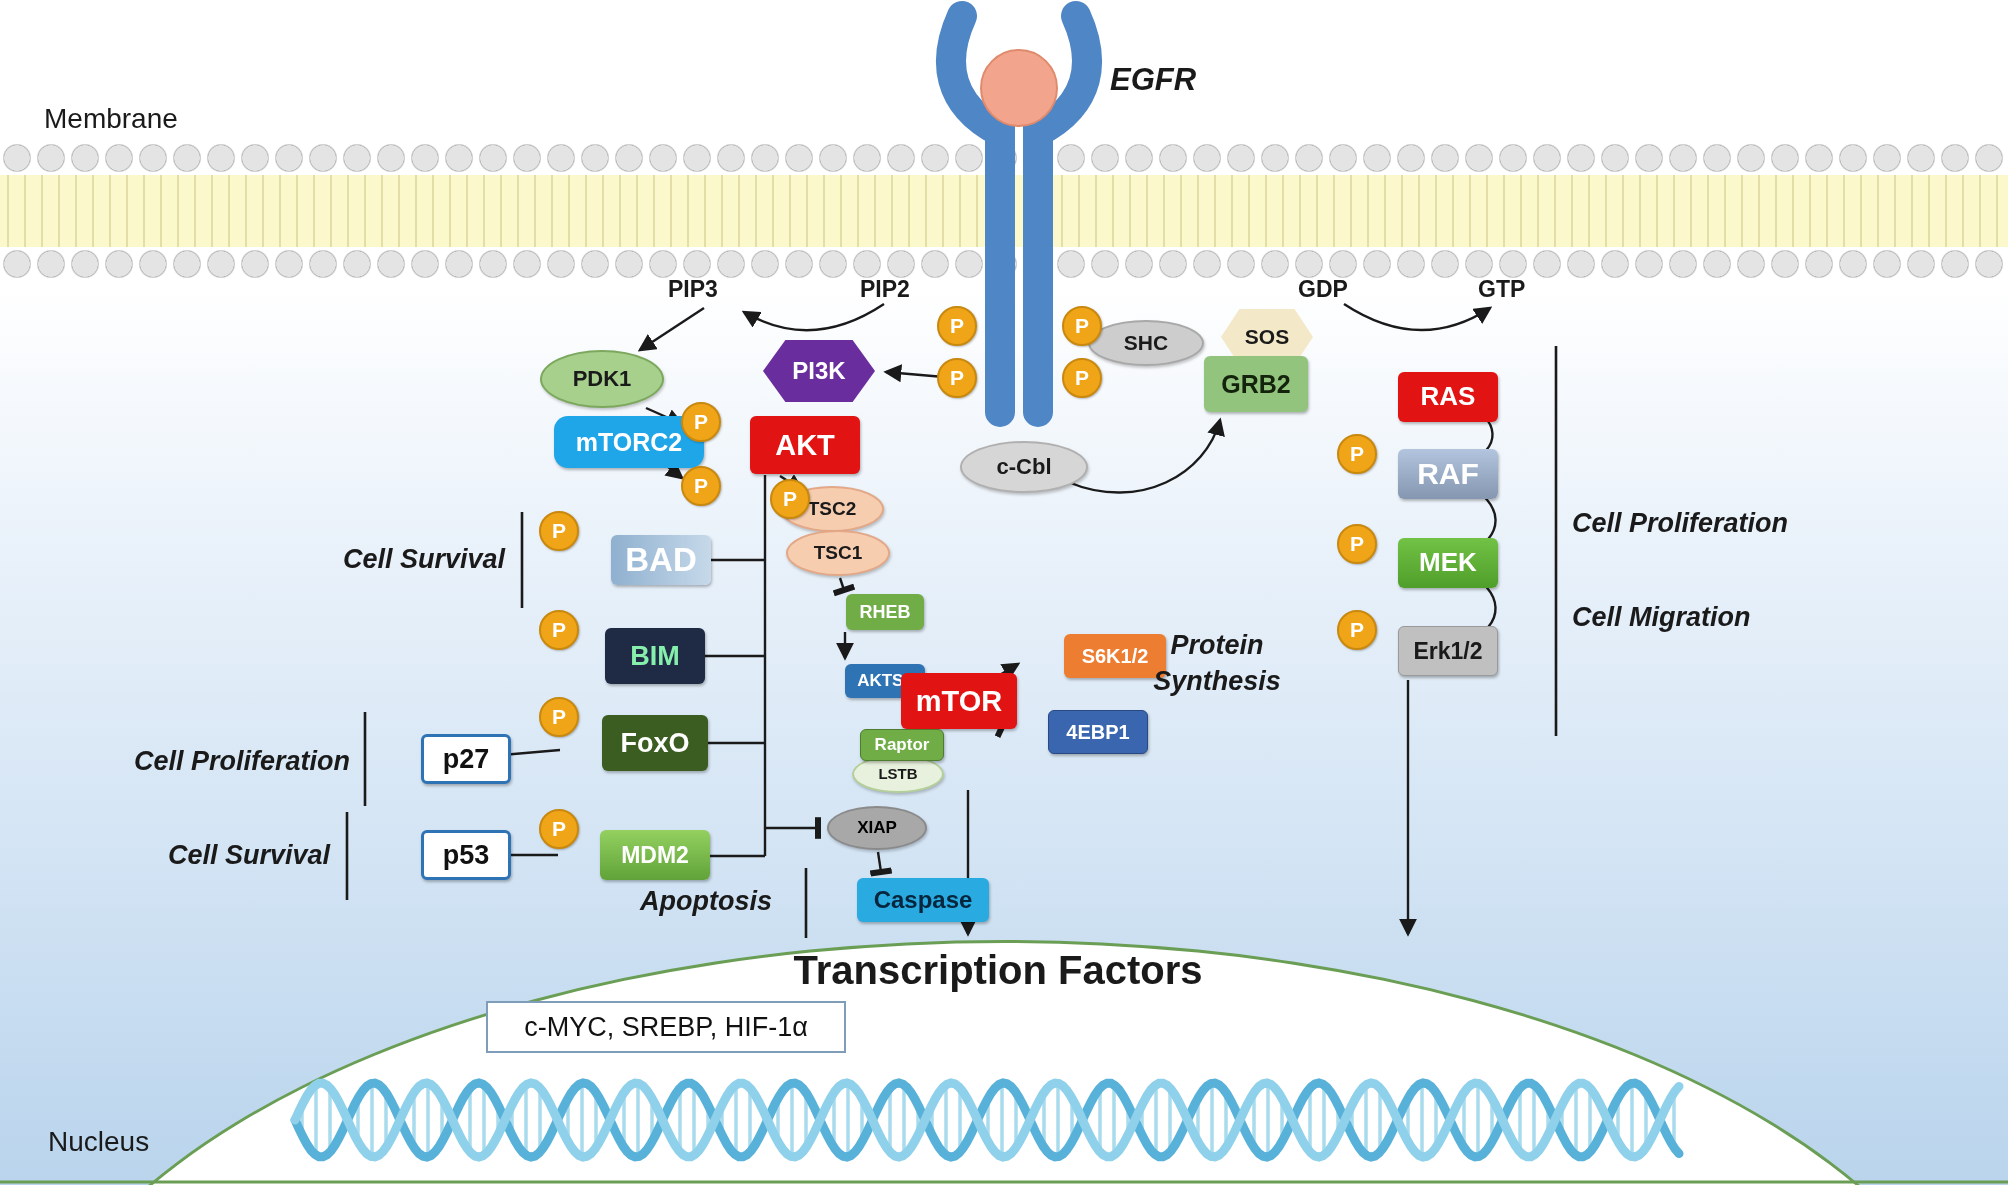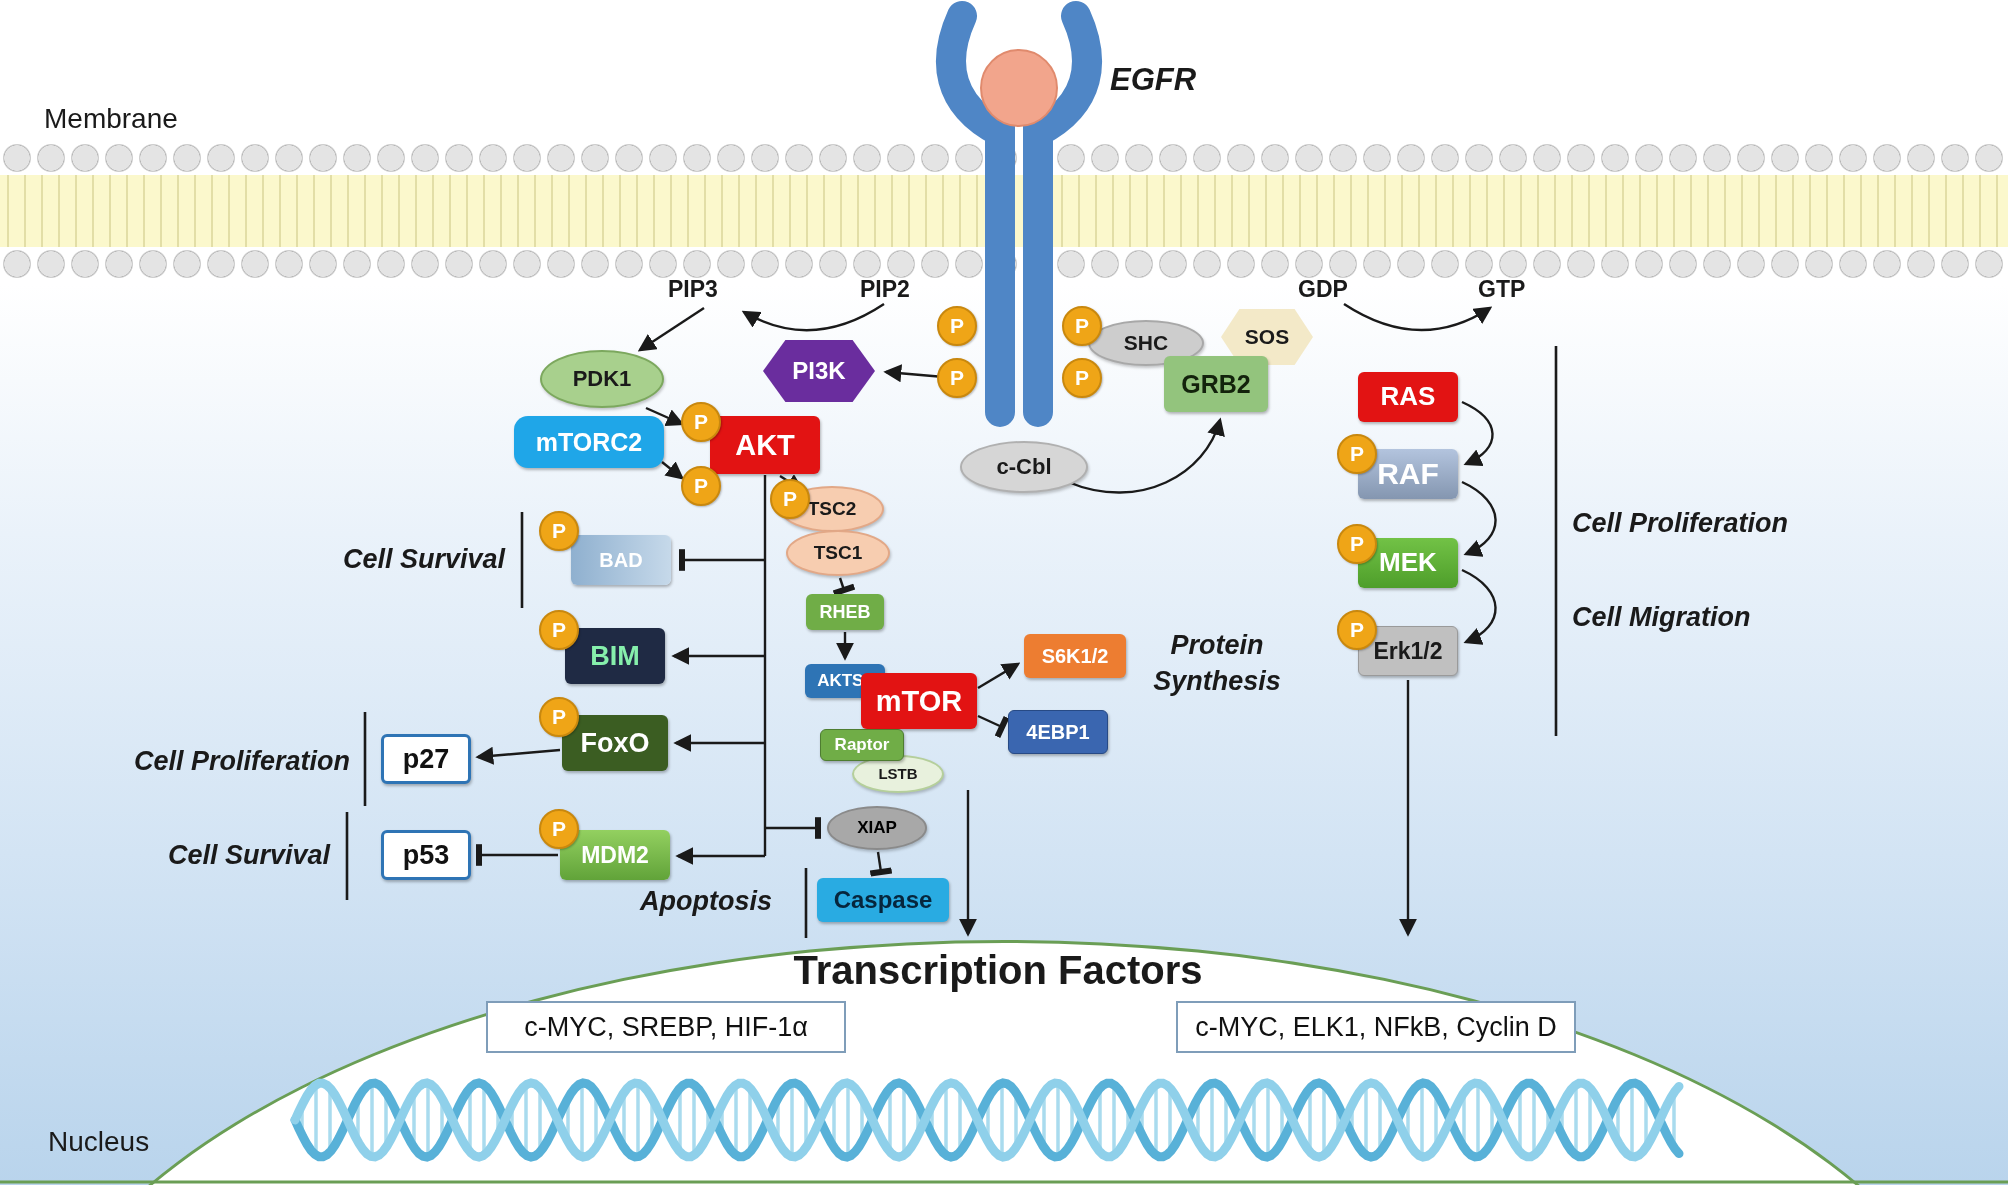--- a/index.html
+++ b/index.html
@@ -13,21 +13,21 @@
     repeating-linear-gradient(90deg,rgba(0,0,0,0) 0 7px,rgba(189,183,110,.40) 7px 9px,rgba(0,0,0,0) 9px 17px),
     #fbf8cc;}
   
   #nucleus{position:absolute;left:9px;top:940px;width:1990px;height:1000px;border-radius:50%;
     background:#ffffff;border:3px solid #6a9e55;box-sizing:border-box;}
   
   #diagram{position:absolute;left:0;top:0;z-index:5;}
   
   .node{position:absolute;display:flex;align-items:center;justify-content:center;text-align:center;
     font-weight:bold;box-sizing:border-box;z-index:20;line-height:1.05;}
-  .rect{border-radius:6px;box-shadow:1px 2px 3px rgba(0,0,0,.28);}
+  .rect{border-radius:6px;box-shadow:1px 2px 3px rgba(0,0,0,.28);margin-left:40px;}
   .ellipse{border-radius:50%;box-shadow:1px 2px 3px rgba(0,0,0,.22);}
   .hexagon{clip-path:polygon(20% 0,80% 0,100% 50%,80% 100%,20% 100%,0 50%);}
   .p-badge{position:absolute;width:40px;height:40px;border-radius:50%;background:#efa517;
     border:2px solid #c9880e;color:#fff;display:flex;align-items:center;justify-content:center;
     font-weight:bold;font-size:21px;z-index:30;box-sizing:border-box;box-shadow:1px 1px 2px rgba(0,0,0,.25);}
   .lbl{position:absolute;color:#1a1a1a;z-index:25;}
   .section-lbl{font-style:italic;font-weight:bold;font-size:27px;}
   .small-lbl{font-weight:bold;font-size:23px;}
   .tf-box{position:absolute;display:flex;align-items:center;justify-content:center;background:#fff;
     border:2px solid #7f9db9;color:#111;font-size:27px;z-index:25;box-sizing:border-box;}
@@ -133,42 +133,41 @@
   <div class="node ellipse" style="left:1088px;top:320px;width:116px;height:46px;background:#cdcdcd;border:2px solid #a8a8a8;color:#1a1a1a;font-size:21px">SHC</div>
   <div class="node hexagon" style="left:1221px;top:309px;width:92px;height:56px;background:#f3e9c8;color:#1a1a1a;font-size:21px">SOS</div>
   <div class="node rect" style="left:1164px;top:356px;width:104px;height:56px;background:#93c47d;color:#13230c;font-size:25px">GRB2</div>
   <div class="node ellipse" style="left:960px;top:441px;width:128px;height:52px;background:#d6d6d6;border:2px solid #b0b0b0;color:#1a1a1a;font-size:22px">c-Cbl</div>
 
   <div class="node rect" style="left:1358px;top:372px;width:100px;height:50px;background:#e21313;color:#fff;font-size:26px">RAS</div>
   <div class="node rect" style="left:1358px;top:449px;width:100px;height:50px;background:linear-gradient(180deg,#b3c4de,#8496b0);color:#fff;font-size:30px">RAF</div>
   <div class="node rect" style="left:1358px;top:538px;width:100px;height:50px;background:linear-gradient(180deg,#72c246,#4e9e2a);color:#fff;font-size:26px">MEK</div>
   <div class="node rect" style="left:1358px;top:626px;width:100px;height:50px;background:#c0c0c0;border:1px solid #9a9a9a;color:#1a1a1a;font-size:23px">Erk1/2</div>
 
-  <div class="node rect" style="left:571px;top:535px;width:100px;height:50px;background:linear-gradient(90deg,#8fb0cf,#c6d9ea);color:#fff;font-size:20px">BAD</div>
+  <div class="node rect" style="left:571px;top:535px;width:100px;height:50px;background:linear-gradient(90deg,#8fb0cf,#c6d9ea);color:#fff;font-size:33px">BAD</div>
   <div class="node rect" style="left:565px;top:628px;width:100px;height:56px;background:#1f2a44;color:#86efac;font-size:27px">BIM</div>
   <div class="node rect" style="left:562px;top:715px;width:106px;height:56px;background:#3b5d22;color:#fff;font-size:27px">FoxO</div>
   <div class="node rect" style="left:381px;top:734px;width:90px;height:50px;background:#fff;border:3px solid #2e74b5;color:#111;font-size:27px">p27</div>
   <div class="node rect" style="left:560px;top:830px;width:110px;height:50px;background:linear-gradient(180deg,#93d060,#61a339);color:#fff;font-size:23px">MDM2</div>
   <div class="node rect" style="left:381px;top:830px;width:90px;height:50px;background:#fff;border:3px solid #2e74b5;color:#111;font-size:27px">p53</div>
 
   <div class="node ellipse" style="left:780px;top:486px;width:104px;height:46px;background:#f7cdb0;border:2px solid #e2a887;color:#1a1a1a;font-size:19px">TSC2</div>
   <div class="node ellipse" style="left:786px;top:530px;width:104px;height:46px;background:#f7cdb0;border:2px solid #e2a887;color:#1a1a1a;font-size:19px">TSC1</div>
   <div class="node rect" style="left:806px;top:594px;width:78px;height:36px;background:#70ad47;color:#fff;font-size:18px">RHEB</div>
   <div class="node rect" style="left:805px;top:664px;width:80px;height:34px;background:#2e74b5;color:#fff;font-size:17px">AKTS1</div>
   <div class="node rect" style="left:861px;top:673px;width:116px;height:56px;background:#e21313;color:#fff;font-size:29px">mTOR</div>
   <div class="node ellipse" style="left:852px;top:755px;width:92px;height:38px;background:#e8f1dd;border:2px solid #b5cf9b;color:#1a1a1a;font-size:15px">LSTB</div>
   <div class="node rect" style="left:820px;top:729px;width:84px;height:32px;background:#70ad47;border:1px solid #4e7d31;color:#fff;font-size:17px">Raptor</div>
   <div class="node rect" style="left:1024px;top:634px;width:102px;height:44px;background:#ed7d31;color:#fff;font-size:20px">S6K1/2</div>
   <div class="node rect" style="left:1008px;top:710px;width:100px;height:44px;background:#3a66b0;border:1px solid #274a85;color:#fff;font-size:20px">4EBP1</div>
 
   <div class="node ellipse" style="left:827px;top:806px;width:100px;height:44px;background:#a8a8a8;border:2px solid #8a8a8a;color:#000000;font-size:17px">XIAP</div>
   <div class="node rect" style="left:817px;top:878px;width:132px;height:44px;background:#29abe2;color:#06263d;font-size:24px">Caspase</div>
 
   <div class="tf-box" style="left:486px;top:1001px;width:360px;height:52px">c-MYC, SREBP, HIF-1α</div>
-  <div class="tf-box" style="left:1176px;top:1001px;width:400px;height:52px">c-MYC, ELK1, NFkB, Cyclin D</div>
 
   <div class="p-badge" style="left:937px;top:306px">P</div>
   <div class="p-badge" style="left:937px;top:358px">P</div>
   <div class="p-badge" style="left:1062px;top:306px">P</div>
   <div class="p-badge" style="left:1062px;top:358px">P</div>
   <div class="p-badge" style="left:681px;top:402px">P</div>
   <div class="p-badge" style="left:681px;top:466px">P</div>
   <div class="p-badge" style="left:770px;top:479px">P</div>
   <div class="p-badge" style="left:539px;top:511px">P</div>
   <div class="p-badge" style="left:539px;top:610px">P</div>

